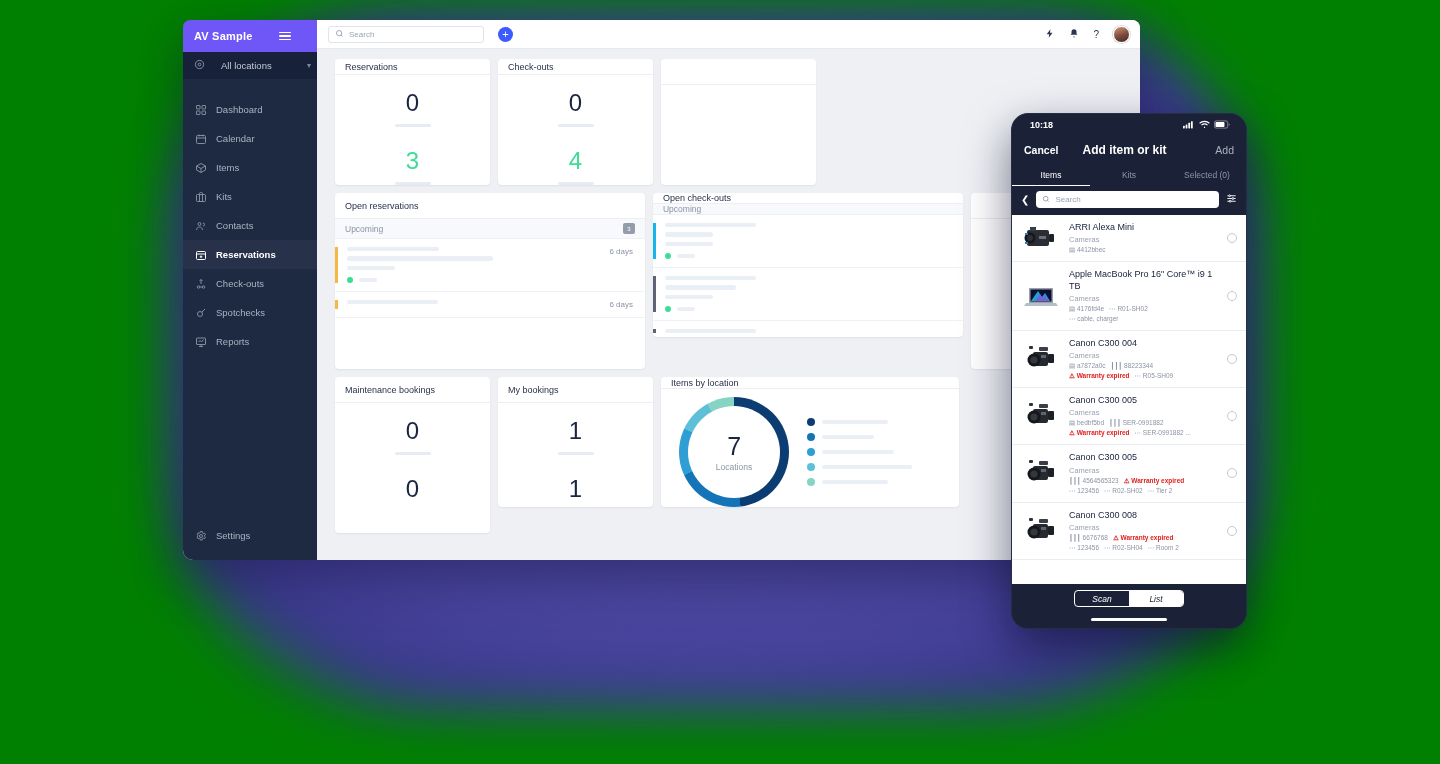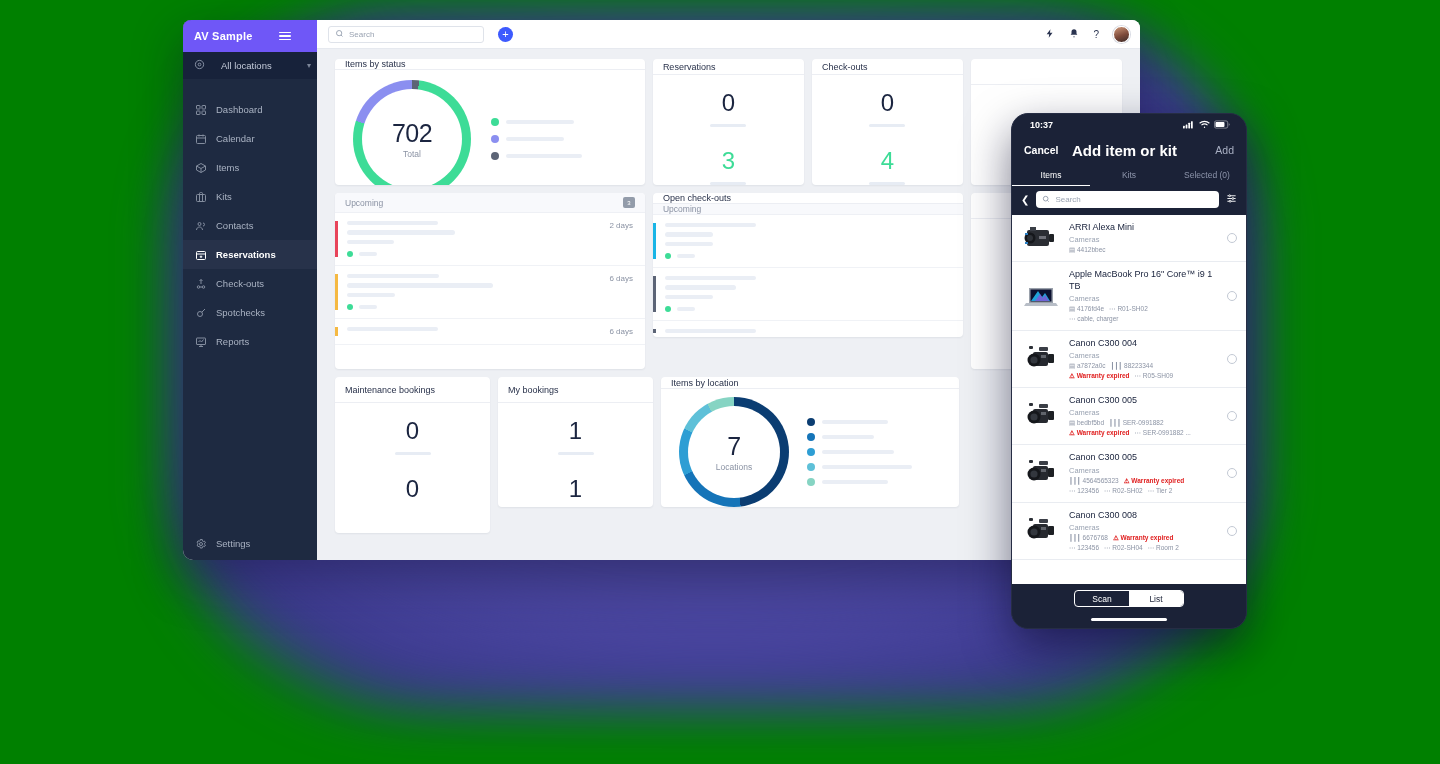--- a/index.html
+++ b/index.html
@@ -63,21 +63,21 @@
   .sb-loc .chev { margin-left: auto; color: #7b8699; font-size: 8px; }
   .sb-nav { margin-top: 16px; flex: 1; }
   .sb-item {
     display: flex; align-items: center; gap: 9px;
     height: 29px; padding-left: 11px;
     color: #aab3c3; font-size: 9.5px; cursor: pointer;
   }
   .sb-item.active { background: #27324a; color: #ffffff; font-weight: bold; }
   .sb-item .ic { width: 13px; height: 13px; flex: 0 0 13px; opacity: .72; display:flex; align-items:center; justify-content:center;}
   .sb-item.active .ic { opacity: 1; }
-  .sb-foot { padding-bottom: 2px; }
+  .sb-foot { padding-bottom: 10px; }
 
   
   .main { flex: 1; display: flex; flex-direction: column; min-width: 0; }
   .topbar {
     height: 29px; background: #fff; display: flex; align-items: center;
     padding: 0 10px 0 11px; border-bottom: 1px solid #e6e9ef;
   }
   .search-box {
     width: 156px; height: 17px; border: 1px solid #dfe3ea; border-radius: 3px;
     display: flex; align-items: center; gap: 5px; padding: 0 6px;
@@ -158,21 +158,21 @@
   }
   .ph-status {
     height: 22px; display: flex; align-items: center; justify-content: space-between;
     padding: 0 16px 0 18px; color: #fff; font-size: 9px; font-weight: bold;
   }
   .ph-status .right { display: flex; align-items: center; gap: 4px; }
   .ph-nav {
     height: 28px; display: flex; align-items: center; padding: 0 12px;
     color: #fff; font-size: 10.5px; position: relative;
   }
-  .ph-nav .title { position: absolute; left: 0; right: 9px; text-align: center; font-weight: bold; font-size: 15px; }
+  .ph-nav .title { position: absolute; left: 0; right: 9px; text-align: center; font-weight: bold; font-size: 12px; }
   .ph-nav .cancel { z-index: 2; cursor: pointer; font-weight: bold; }
   .ph-nav .add { margin-left: auto; z-index: 2; color: #a9b0c3; cursor: pointer; }
   .ph-tabs { display: flex; height: 22px; }
   .ph-tab {
     flex: 1; text-align: center; font-size: 8.5px; color: #8d95ab;
     display: flex; align-items: center; justify-content: center; cursor: pointer;
     border-bottom: 1.5px solid transparent;
   }
   .ph-tab.active { color: #fff; border-bottom-color: #fff; }
   .ph-search-row { display: flex; align-items: center; gap: 7px; padding: 5px 9px 7px 9px; }
@@ -190,21 +190,21 @@
     display: flex; align-items: center; justify-content: center; overflow: hidden;
   }
   .item-info { flex: 1; min-width: 0; }
   .item-title { font-size: 9px; color: #17203a; line-height: 1.25; }
   .item-cat { font-size: 7.5px; color: #9aa3b2; margin-top: 2px; }
   .item-meta { font-size: 6.5px; color: #8b93a4; margin-top: 2px; display: flex; flex-wrap: wrap; gap: 5px; align-items:center;}
   .item-meta .warn { color: #e02020; font-weight: bold; }
   .radio { width: 10px; height: 10px; border-radius: 50%; border: 1px solid #c3c9d4; flex: 0 0 10px; cursor: pointer; }
   .ph-bottom { height: 44px; display: flex; flex-direction: column; align-items: center; justify-content: flex-start; padding-top: 6px; }
   .seg { display: flex; border: 1px solid #fff; border-radius: 4px; overflow: hidden; }
-  .seg div { width: 54px; height: 15px; font-size: 8.5px; display: flex; align-items: center; justify-content: center; cursor: pointer; }
+  .seg div { width: 54px; height: 15px; font-size: 8.5px; display: flex; align-items: center; justify-content: center; cursor: pointer; font-style: italic; }
   .seg .on { background: #fff; color: #1b2237; }
   .seg .off { background: transparent; color: #fff; }
   .home-ind { width: 76px; height: 2.5px; border-radius: 2px; background: #fff; margin-top: 11px; }
   .mono-ic { font-size: 6.5px; }
 </style>
 </head>
 <body>
 
 <div class="glow"></div>
 <div class="glow2"></div>
@@ -359,47 +359,20 @@
             </svg>
         </span>
         <span class="tic">?</span>
         <span class="avatar"></span>
       </div>
     </div>
 
     <div class="canvas">
 
       <div class="row">
-        <div class="card" style="width:318px;height:126px">
-          <div class="card-head">Items by status</div>
-          <div class="card-body">
-            <div class="donut-wrap">
-              <div class="donut" style="background:conic-gradient(#5c6476 0deg 7deg, #3ddc97 7deg 288deg, #8b8ff0 288deg 360deg)">
-                <div class="hole">
-                  <div class="big">702</div>
-                  <div class="sub">Total</div>
-                </div>
-              </div>
-              <div class="legend">
-                <div class="legend-row">
-                    <span class="dot" style="background:#3ddc97"></span>
-                    <span class="bar" style="width:68px"></span>
-                  </div>
-                <div class="legend-row">
-                    <span class="dot" style="background:#8b8ff0"></span>
-                    <span class="bar" style="width:58px"></span>
-                  </div>
-                <div class="legend-row">
-                    <span class="dot" style="background:#5c6476"></span>
-                    <span class="bar" style="width:76px"></span>
-                  </div>
-              </div>
-            </div>
-          </div>
-        </div>
 
         <div class="card" style="width:155px;height:126px">
           <div class="card-head">Reservations</div>
           <div class="card-body stat">
             <div class="num">0</div>
             <div class="ph"></div>
             <div class="gap"></div>
             <div class="num green">3</div>
             <div class="ph"></div>
           </div>
@@ -417,38 +390,26 @@
         </div>
 
         <div class="card" style="width:155px;height:126px">
           <div class="card-head"></div>
           <div class="card-body"></div>
         </div>
       </div>
 
       <div class="row">
         <div class="card" style="width:318px;height:176px">
+          <div class="card-head">Open reservations</div>
           <div class="sub-head">
             <span>Upcoming</span>
             <span class="badge-sq">3</span>
           </div>
           <div class="card-body">
-            <div class="res-row">
-              <div class="res-bar" style="background:#e8445a"></div>
-              <div class="res-lines">
-                <span class="bar" style="width:91px"></span>
-                  <span class="bar" style="width:108px;height:5px"></span>
-                  <span class="bar" style="width:47px"></span>
-                <span class="res-status">
-                    <span class="dot" style="background:#3ddc97;width:6px;height:6px;flex:0 0 6px"></span>
-                    <span class="bar" style="width:18px"></span>
-                  </span>
-              </div>
-              <div class="res-days">2 days</div>
-            </div>
             <div class="res-row">
               <div class="res-bar" style="background:#f5b942"></div>
               <div class="res-lines">
                 <span class="bar" style="width:92px"></span>
                   <span class="bar" style="width:146px;height:5px"></span>
                   <span class="bar" style="width:48px"></span>
                 <span class="res-status">
                     <span class="dot" style="background:#3ddc97;width:6px;height:6px;flex:0 0 6px"></span>
                     <span class="bar" style="width:18px"></span>
                   </span>
@@ -570,21 +531,21 @@
         </div>
       </div>
 
     </div>
   </div>
 </div>
 
 <div class="phone">
 
   <div class="ph-status">
-    <span>10:37</span>
+    <span>10:18</span>
     <span class="right">
       <span>
         <svg width="12" height="9" viewBox="0 0 18 12">
             <rect x="0" y="8" width="2.6" height="4" fill="#fff" rx=".6"></rect>
             <rect x="4" y="6" width="2.6" height="6" fill="#fff" rx=".6"></rect>
             <rect x="8" y="3.5" width="2.6" height="8.5" fill="#fff" rx=".6"></rect>
             <rect x="12" y="1" width="2.6" height="11" fill="#fff" rx=".6"></rect>
           </svg>
       </span>
       <span>

